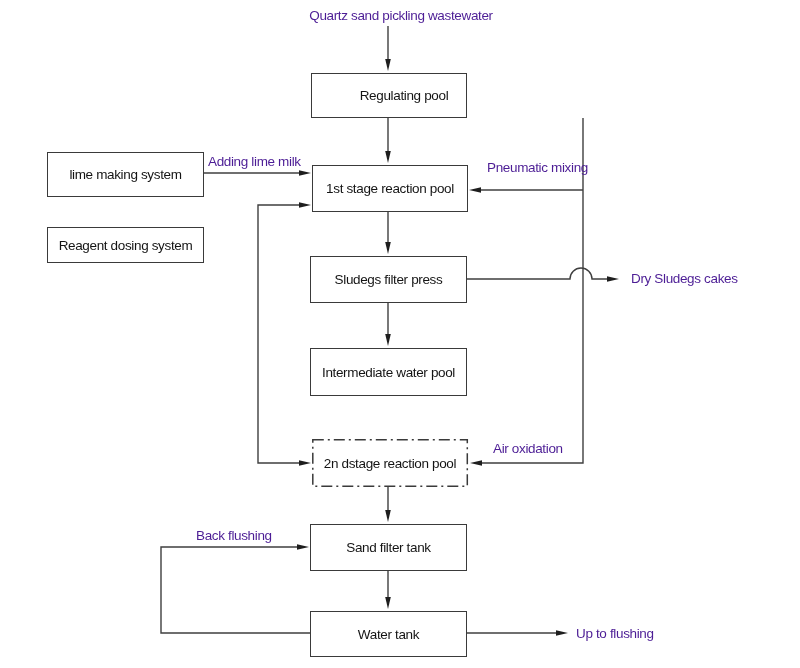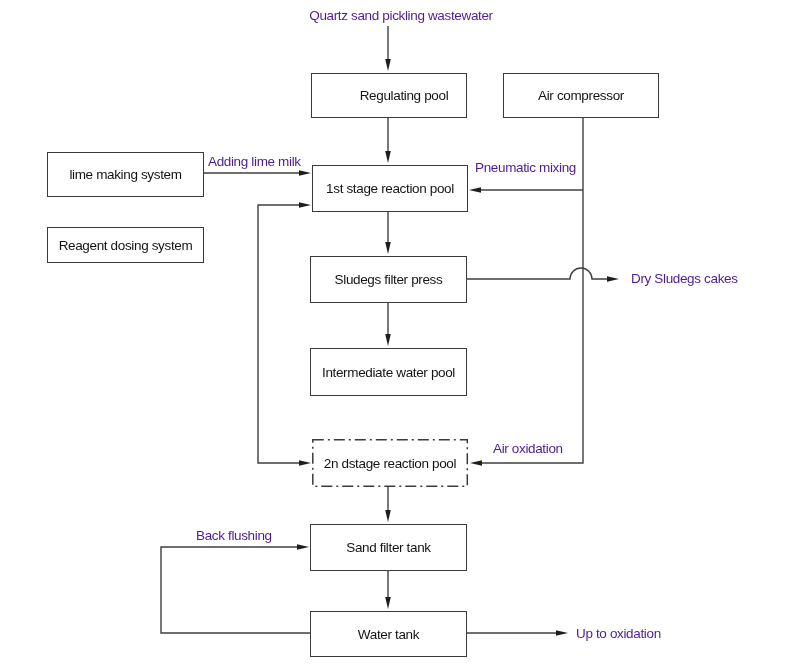--- a/index.html
+++ b/index.html
@@ -27,21 +27,21 @@
   #n-reagent{left:47px;top:227px;width:157px;height:36px;}
   #n-stage1{left:312px;top:165px;width:156px;height:47px;}
   #n-sludges{left:310px;top:256px;width:157px;height:47px;}
   #n-intermediate{left:310px;top:348px;width:157px;height:48px;}
   #n-stage2{left:312px;top:439px;width:156px;height:48px;}
   #n-sandfilter{left:310px;top:524px;width:157px;height:47px;}
   #n-watertank{left:310px;top:611px;width:157px;height:46px;}
   
   #l-source{left:301px;top:8px;width:200px;text-align:center;}
   #l-limemilk{left:208px;top:154px;}
-  #l-pneumatic{left:475px;top:160px;}
+  #l-pneumatic{left:487px;top:160px;}
   #l-drycakes{left:631px;top:271px;}
   #l-airox{left:493px;top:441px;}
   #l-backflush{left:196px;top:528px;}
   #l-standard{left:576px;top:626px;}
 </style>
 </head>
 <body>
 
 <div class="canvas">
 
@@ -115,24 +115,23 @@
       <polygon points="568,633 556,630.2 556,635.8" fill="#1e1e1e" stroke="none"></polygon>
     </g>
   </svg>
 
   <div class="flabel" id="l-source">Quartz sand pickling wastewater</div>
   <div class="flabel" id="l-limemilk">Adding lime milk</div>
   <div class="flabel" id="l-pneumatic">Pneumatic mixing</div>
   <div class="flabel" id="l-drycakes">Dry Sludegs cakes</div>
   <div class="flabel" id="l-airox">Air oxidation</div>
   <div class="flabel" id="l-backflush">Back flushing</div>
-  <div class="flabel" id="l-standard">Up to oxidation</div>
+  <div class="flabel" id="l-standard">Up to flushing</div>
 
   <div class="box" id="n-regulating">Regulating pool</div>
-  <div class="box" id="n-aircomp">Air compressor</div>
   <div class="box" id="n-lime">lime making system</div>
   <div class="box" id="n-reagent">Reagent dosing system</div>
   <div class="box" id="n-stage1">1st stage reaction pool</div>
   <div class="box" id="n-sludges">Sludegs filter press</div>
   <div class="box" id="n-intermediate">Intermediate water pool</div>
   <div class="box dashdot" id="n-stage2">2n dstage reaction pool</div>
   <div class="box" id="n-sandfilter">Sand filter tank</div>
   <div class="box" id="n-watertank">Water tank</div>
 
 </div>

